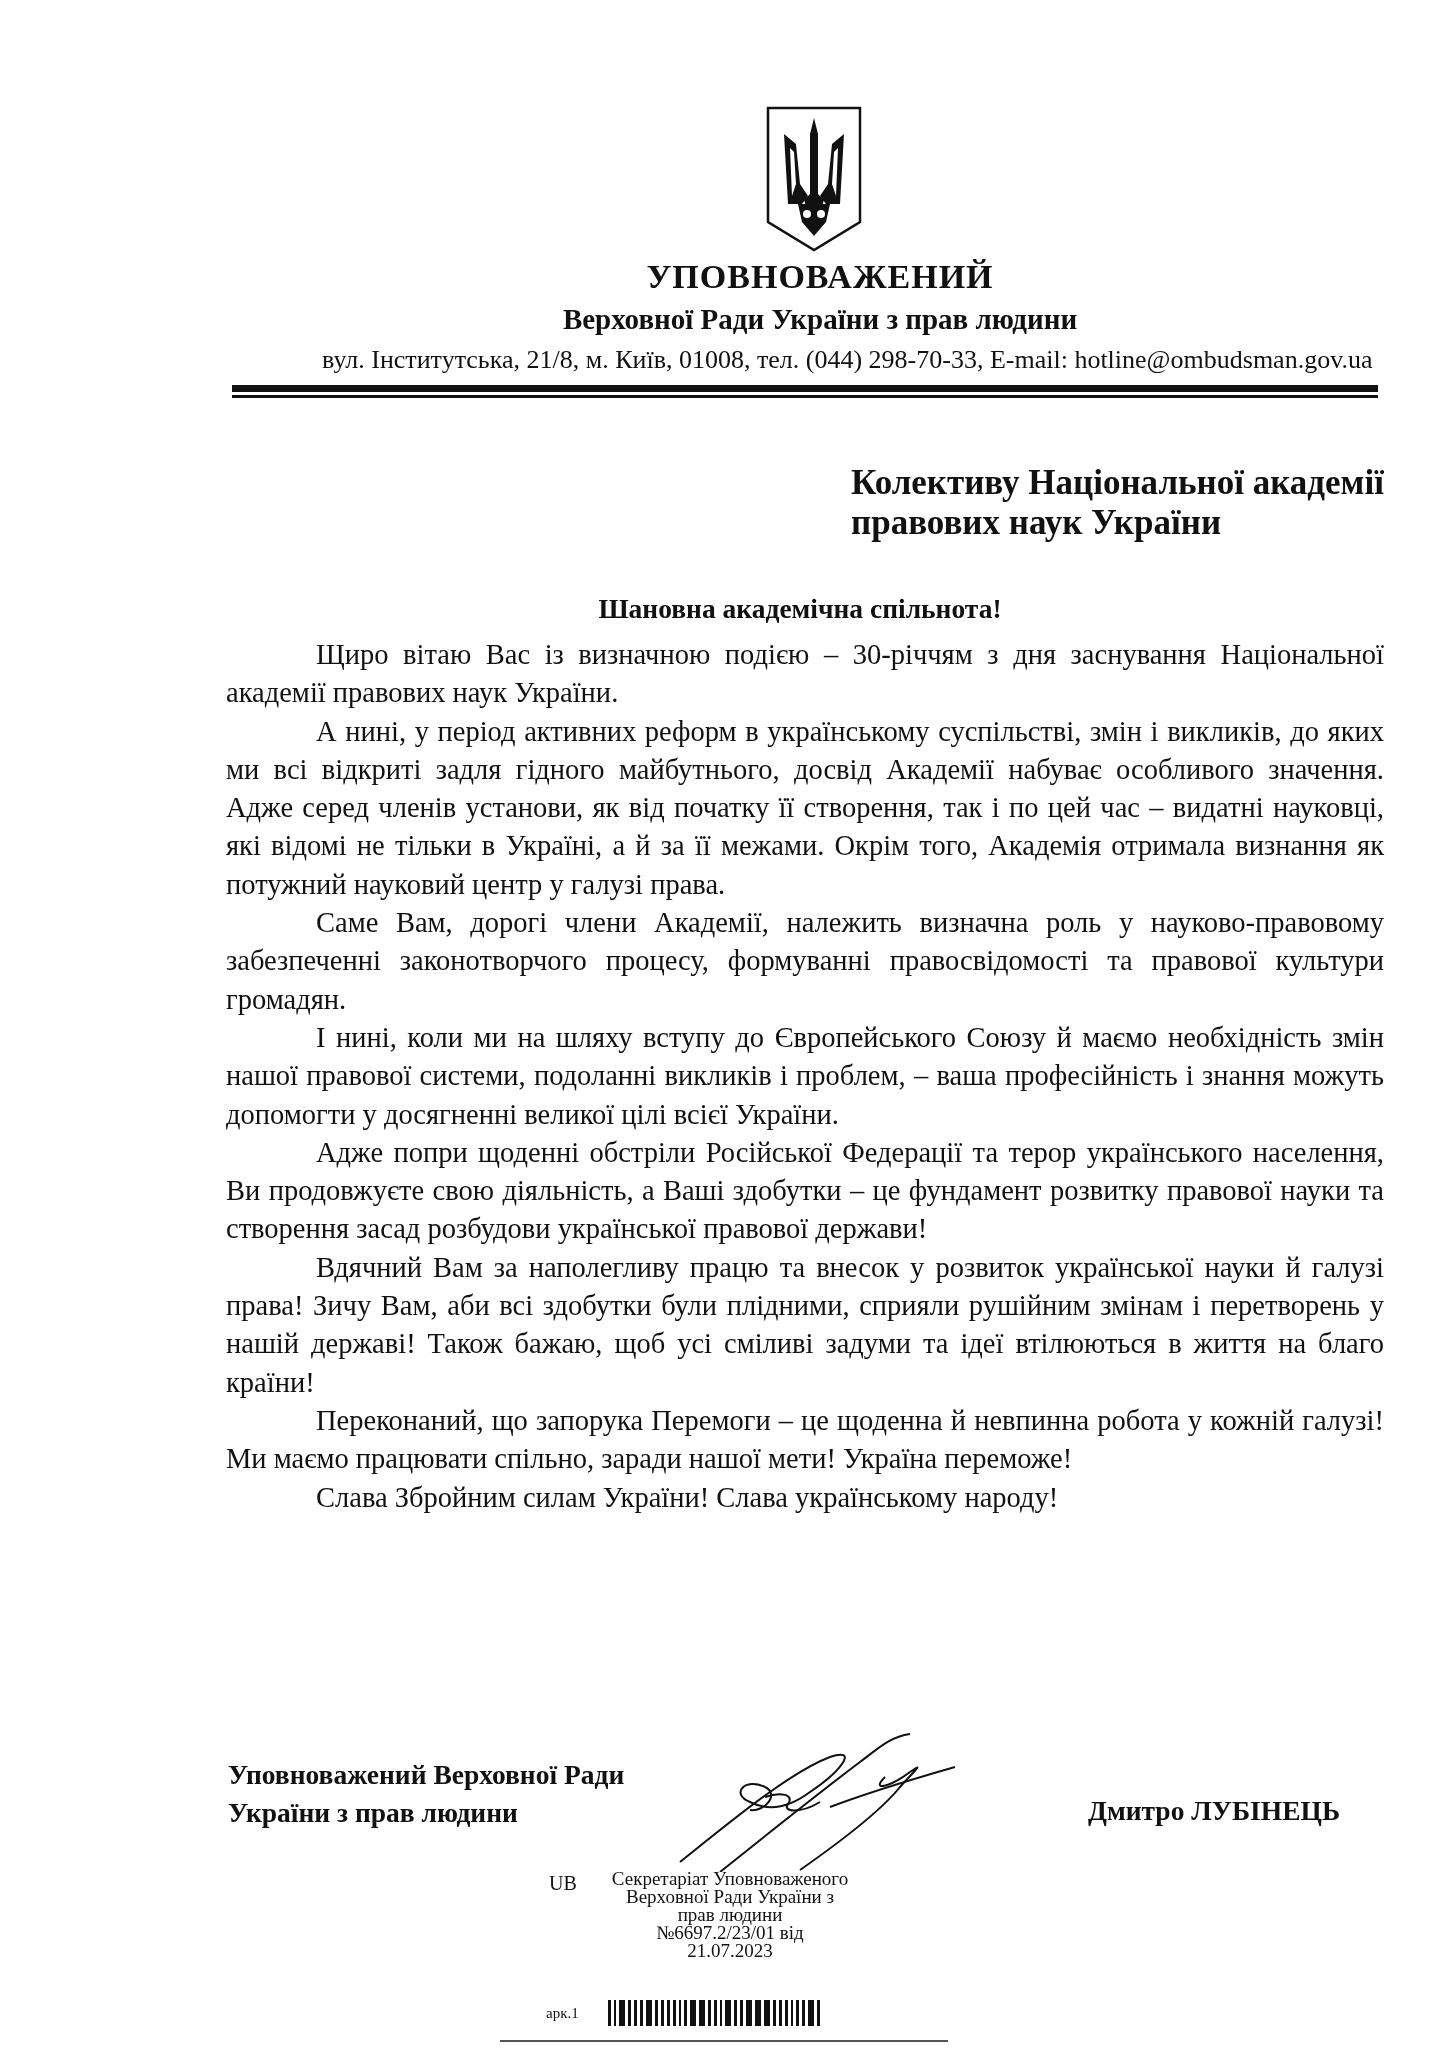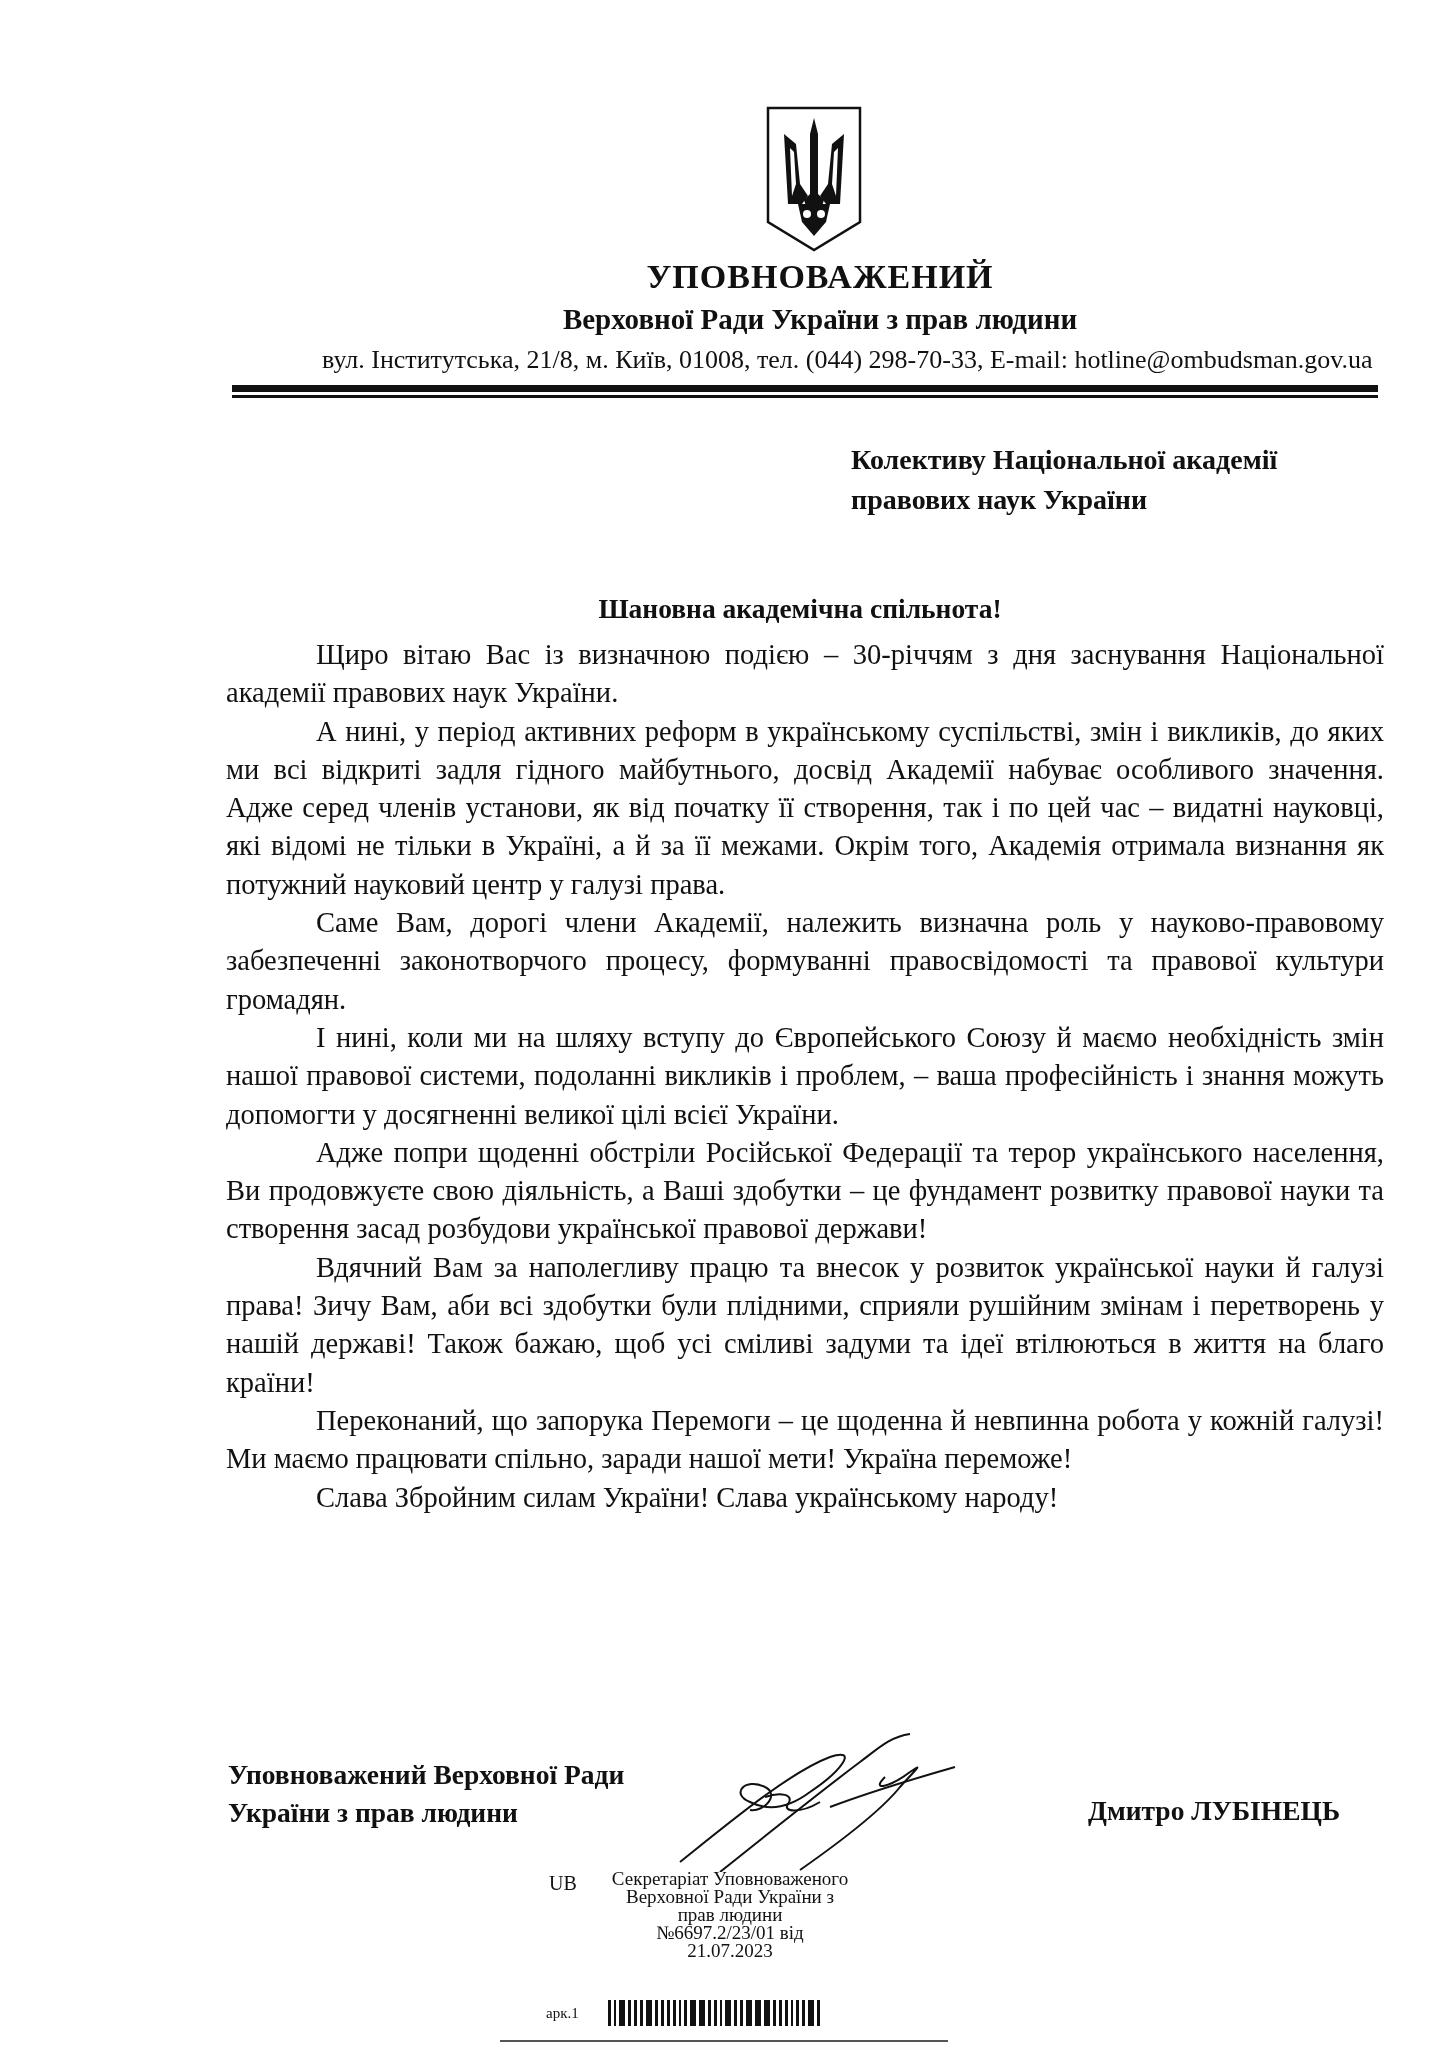--- a/index.html
+++ b/index.html
@@ -4,21 +4,21 @@
   <style>
     html, body { margin: 0; padding: 0; background: #ffffff; }
     body { width: 1448px; height: 2048px; position: relative; overflow: hidden; color: #111; font-family: "Liberation Serif", serif; }
     .page { position: absolute; left: 0; top: 0; width: 1448px; height: 1807px; padding-left: 16px; }
     .emblem { position: absolute; left: 764px; top: 104px; width: 100px; height: 150px; }
     .org-title { position: absolute; left: 0; width: 1640px; top: 258px; text-align: center; font-weight: bold; font-size: 34px; letter-spacing: 1px; }
     .org-subtitle { position: absolute; left: 0; width: 1640px; top: 303px; text-align: center; font-weight: bold; font-size: 29px; }
     .org-address { position: absolute; left: 322px; top: 345px; font-size: 26px; white-space: nowrap; }
     .rule-thick { position: absolute; left: 232px; top: 385px; width: 1146px; height: 7px; background: #111; }
     .rule-thin { position: absolute; left: 232px; top: 395px; width: 1146px; height: 3px; background: #111; }
-    .addressee { position: absolute; left: 851px; top: 440px; font-weight: bold; font-size: 28px; line-height: 40px; }
+    .addressee { position: absolute; left: 851px; top: 463px; font-weight: bold; font-size: 35px; line-height: 40px; }
     .greeting { position: absolute; left: 0; width: 1600px; top: 593px; text-align: center; font-weight: bold; font-size: 27.5px; }
     .body-text { position: absolute; left: 226px; top: 636px; width: 1158px; font-size: 28.5px; line-height: 38.3px; text-align: justify; }
     .body-text p { margin: 0; text-indent: 90px; }
     .sign-title { position: absolute; left: 228px; top: 1756px; font-weight: bold; font-size: 27.5px; line-height: 38px; }
     .sign-name { position: absolute; left: 1088px; top: 1795px; font-weight: bold; font-size: 27.5px; }
     .signature { position: absolute; left: 670px; top: 1732px; width: 300px; height: 140px; }
     .stamp-ub { position: absolute; left: 549px; top: 1872px; font-size: 20px; }
     .stamp-text { position: absolute; left: 600px; top: 1870px; width: 260px; text-align: center; font-size: 19px; line-height: 18px; }
     .stamp-sheet { position: absolute; left: 546px; top: 2005px; font-size: 15px; }
     .barcode { position: absolute; left: 608px; top: 2000px; width: 300px; height: 26px; display: flex; align-items: stretch; gap: 3px; }

